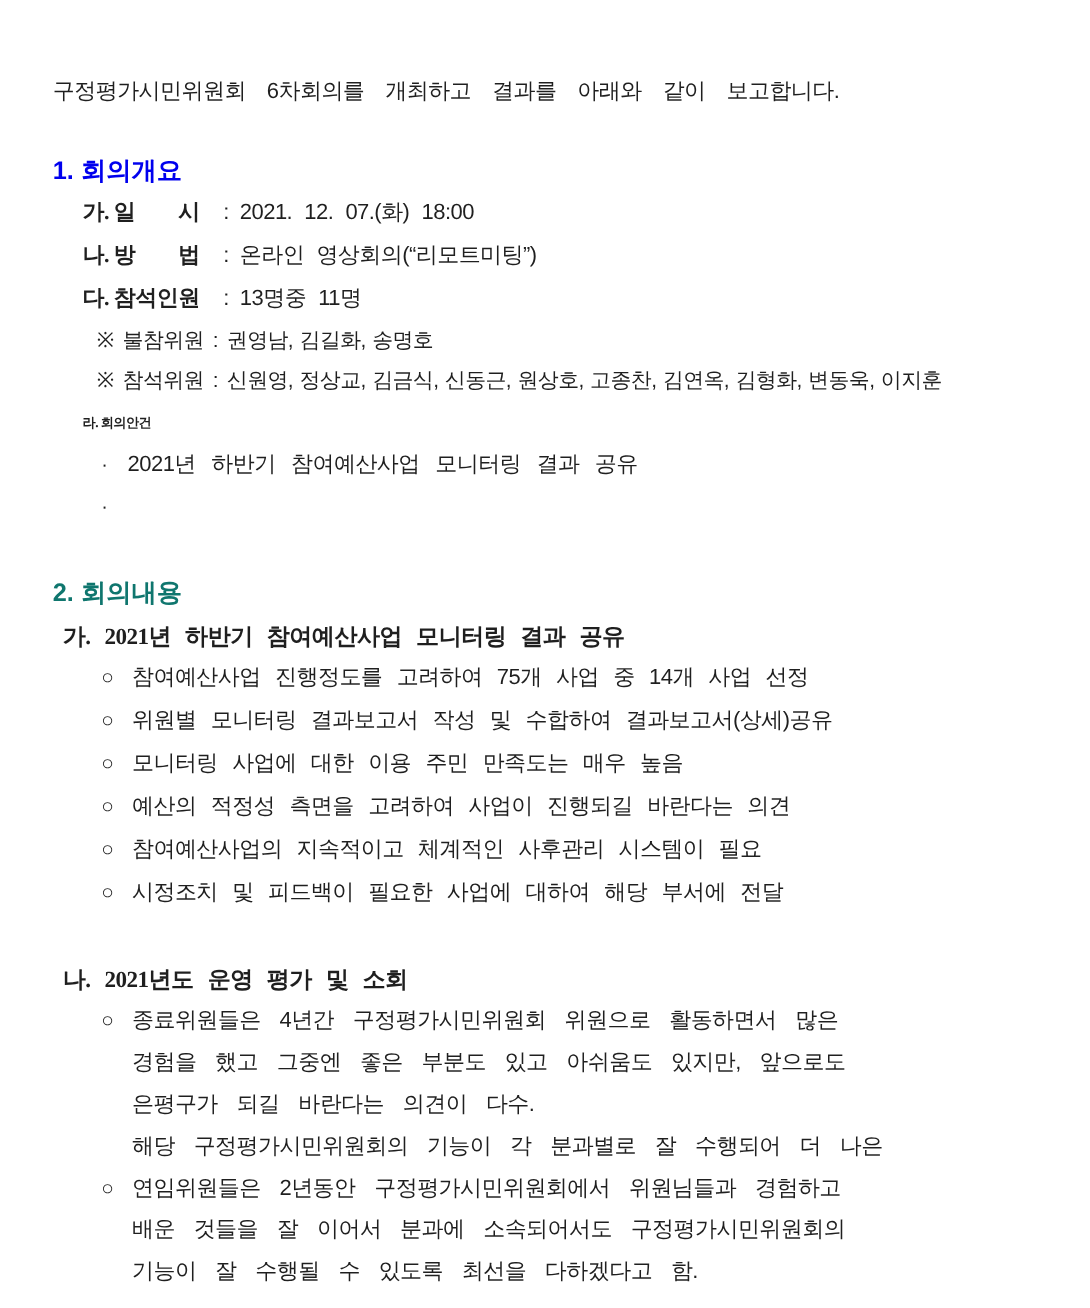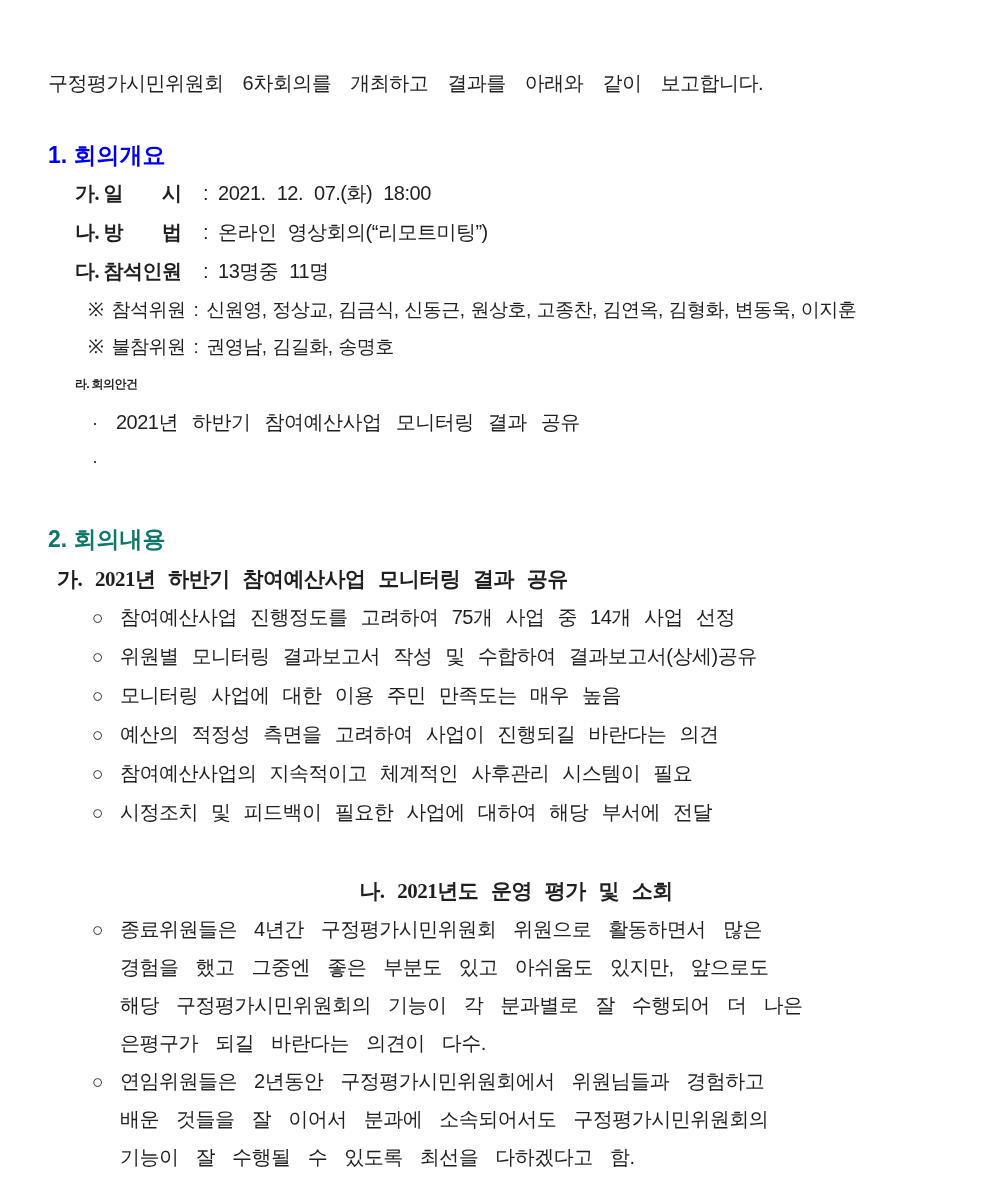--- a/index.html
+++ b/index.html
@@ -78,21 +78,21 @@
   .sub-heading {
     margin-left: 9px;
     margin-top: 6px;
     font-family: "Liberation Serif", serif;
     font-weight: bold;
     font-size: 21px;
     line-height: 38px;
     letter-spacing: -0.5px;
     word-spacing: 8px;
   }
-  .sub-heading-2 { margin-top: 40px; text-align: center; }
+  .sub-heading-2 { margin-top: 40px; }
   .o-row {
     display: flex;
     align-items: baseline;
     margin-left: 44px;
     font-size: 20px;
     line-height: 39px;
     letter-spacing: -0.5px;
     word-spacing: 8px;
   }
   .o-bullet {
@@ -125,24 +125,24 @@
       <span class="kv-label">가. 일　　시</span><span class="sep">:</span><span class="kv-value">2021. 12. 07.(화) 18:00</span>
     </div>
     <div class="kv-row">
       <span class="kv-label">나. 방　　법</span><span class="sep">:</span><span class="kv-value">온라인 영상회의(“리모트미팅”)</span>
     </div>
     <div class="kv-row">
       <span class="kv-label">다. 참석인원</span><span class="sep">:</span><span class="kv-value">13명중 11명</span>
     </div>
 
     <div class="ref-row">
+      <span class="ref-mark">※</span><span class="ref-label">불참위원</span><span class="ref-sep">:</span><span>권영남, 김길화, 송명호</span>
+    </div>
+    <div class="ref-row">
       <span class="ref-mark">※</span><span class="ref-label">참석위원</span><span class="ref-sep">:</span><span>신원영, 정상교, 김금식, 신동근, 원상호, 고종찬, 김연옥, 김형화, 변동욱, 이지훈</span>
-    </div>
-    <div class="ref-row">
-      <span class="ref-mark">※</span><span class="ref-label">불참위원</span><span class="ref-sep">:</span><span>권영남, 김길화, 송명호</span>
     </div>
 
     <div class="agenda-label-row">라. 회의안건</div>
 
     <div class="dot-row">
       <span class="dot-bullet">·</span>
         <span>2021년 하반기 참여예산사업 모니터링 결과 공유</span>
     </div>
     <div class="dot-row">
       <span class="dot-bullet">·</span>
@@ -178,22 +178,22 @@
       <span>시정조치 및 피드백이 필요한 사업에 대하여 해당 부서에 전달</span>
   </div>
 
   <div class="sub-heading sub-heading-2">나. 2021년도 운영 평가 및 소회</div>
 
   <div class="o-para">
     <span class="o-bullet">○</span>
     <span class="para-lines">
       <span class="para-line" style="display:block">종료위원들은 4년간 구정평가시민위원회 위원으로 활동하면서 많은</span>
       <span class="para-line" style="display:block">경험을 했고 그중엔 좋은 부분도 있고 아쉬움도 있지만, 앞으로도</span>
+      <span class="para-line" style="display:block">은평구가 되길 바란다는 의견이 다수.</span>
       <span class="para-line" style="display:block">해당 구정평가시민위원회의 기능이 각 분과별로 잘 수행되어 더 나은</span>
-      <span class="para-line" style="display:block">은평구가 되길 바란다는 의견이 다수.</span>
     </span>
   </div>
 
   <div class="o-para">
     <span class="o-bullet">○</span>
     <span class="para-lines">
       <span class="para-line" style="display:block">연임위원들은 2년동안 구정평가시민위원회에서 위원님들과 경험하고</span>
       <span class="para-line" style="display:block">배운 것들을 잘 이어서 분과에 소속되어서도 구정평가시민위원회의</span>
       <span class="para-line" style="display:block">기능이 잘 수행될 수 있도록 최선을 다하겠다고 함.</span>
     </span>

